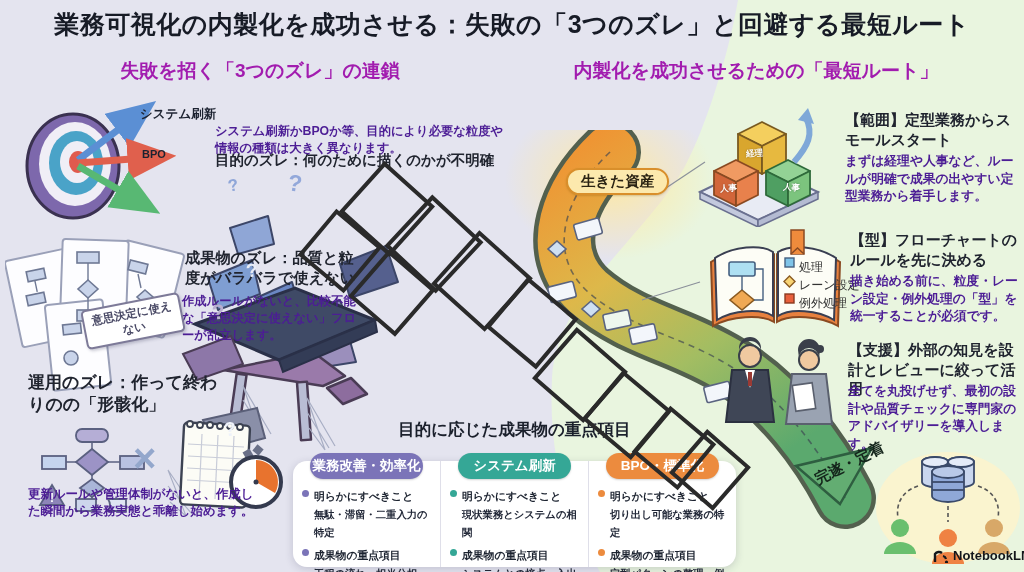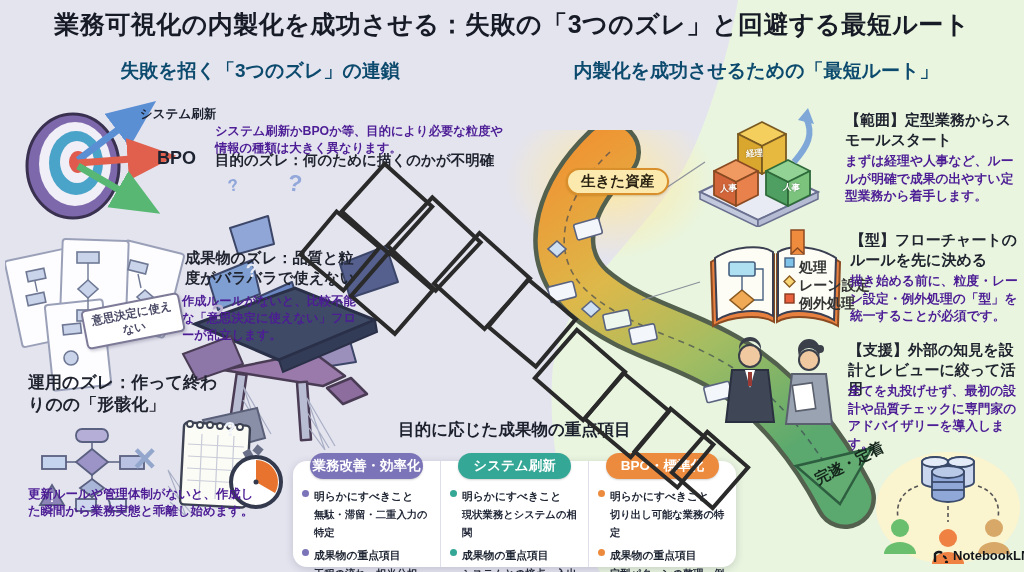--- a/index.html
+++ b/index.html
@@ -1,42 +1,42 @@
 <!DOCTYPE html>
 <html><head>
 <meta charset="utf-8">
 <style>
   html,body{margin:0;padding:0;}
   body{font-family:"Liberation Sans","DejaVu Sans",sans-serif;background:#fff;}
   #stage{position:relative;width:1024px;height:572px;overflow:hidden;background:#e4e4ef;}
   .abs{position:absolute;}
   .txt{color:#1c2230;}
   #title{left:0;right:0;top:8px;text-align:center;font-size:25px;font-weight:900;letter-spacing:.5px;color:#171b26;z-index:10;}
-  .sec-head{top:58px;text-align:center;font-size:19px;font-weight:800;color:#0c4a6e;z-index:10;}
+  .sec-head{top:58px;text-align:center;font-size:19px;font-weight:800;color:#a21caf;z-index:10;}
   #sec-left{left:60px;width:400px;}
   #sec-right{left:556px;width:400px;}
   .h-item{font-weight:800;color:#20242f;line-height:1.3;}
   .b-item{font-weight:600;color:#4c1d95;line-height:1.38;}
   .dom{position:absolute;border:4px solid #2a2a2a;background:transparent;z-index:6;pointer-events:none;}
   .qm{position:absolute;font-weight:900;z-index:5;pointer-events:none;}
   .pill{height:26px;border-radius:14px;color:#fff;font-weight:800;font-size:13.5px;display:flex;align-items:center;justify-content:center;box-shadow:0 1px 2px rgba(0,0,0,.18);}
   #matrix-card{left:293px;top:461px;width:443px;height:106px;background:#fff;border-radius:14px;box-shadow:0 2px 8px rgba(40,40,70,.18);display:flex;z-index:5;}
   .mcol{flex:1;padding:4px 9px 4px 9px;}
   .mcol + .mcol{border-left:1px solid #dfdfe9;}
   .mcol .pill{margin:-12px auto 7px auto;width:88%;}
   .bullet{display:flex;margin-bottom:5px;}
   .bdot{width:7px;height:7px;border-radius:50%;margin:4px 5px 0 0;flex:0 0 auto;}
   .btitle{font-size:10.8px;font-weight:800;color:#1c2330;line-height:1.3;}
   .bdetail{font-size:10.3px;font-weight:600;color:#222838;line-height:1.28;}
   #badge-asset{left:566px;top:168px;background:#fce9ad;border:2.5px solid #d98f2b;border-radius:15px;padding:2px 13px;font-size:14.5px;font-weight:800;color:#2a2313;z-index:4;box-shadow:0 1px 2px rgba(120,80,0,.25);}
   #label-finish{left:812px;top:454px;font-size:15px;font-weight:800;color:#14251b;transform:rotate(-27deg);z-index:4;}
   .rh{font-size:15px;}
   .rb{font-size:12.8px;}
   .cube-label{position:absolute;color:#fff;font-weight:800;font-size:8.5px;z-index:4;text-shadow:0 0 2px rgba(0,0,0,.35);}
-  .legend-label{position:absolute;font-size:14px;font-weight:700;color:#333;z-index:4;text-align:right;}
+  .legend-label{position:absolute;font-size:12px;font-weight:400;color:#333;z-index:4;text-align:right;}
   #sticker{left:83px;top:301px;width:88px;background:#fff;border:2px solid #7d7a98;border-radius:5px;transform:rotate(-11deg);padding:3px 4px;text-align:center;font-size:11.5px;font-weight:800;color:#4a4a66;line-height:1.3;z-index:4;box-shadow:1px 2px 3px rgba(60,60,90,.25);}
   #cross{left:133px;top:436px;font-size:40px;font-weight:900;color:#93a7cc;z-index:4;}
   #brand{left:933px;top:548px;display:flex;align-items:center;gap:4px;z-index:10;}
   #brand .bt{font-size:13px;font-weight:800;color:#14171c;}
 </style>
 </head>
 <body>
 
 <div id="stage">
 
@@ -64,21 +64,21 @@
     <ellipse cx="58" cy="66" rx="46" ry="52" fill="#7d68ac" stroke="#3a3150" stroke-width="3"></ellipse>
     <ellipse cx="60" cy="64" rx="36" ry="42" fill="#f0eef6"></ellipse>
     <ellipse cx="61" cy="63" rx="27" ry="32" fill="#4aa3c8"></ellipse>
     <ellipse cx="62" cy="62" rx="17" ry="21" fill="#f0eef6"></ellipse>
     <ellipse cx="63" cy="62" rx="9" ry="11" fill="#e05a4e"></ellipse>
     <line x1="63" y1="60" x2="116" y2="20" stroke="#5b8fd4" stroke-width="7" marker-end="url(#mB)"></line>
     <line x1="63" y1="63" x2="130" y2="58" stroke="#e0604d" stroke-width="7" marker-end="url(#mR)"></line>
     <line x1="63" y1="66" x2="118" y2="98" stroke="#58b873" stroke-width="7" marker-end="url(#mG)"></line>
   </svg>
   <div class="abs txt" style="left:140px;top:106px;font-size:12.5px;font-weight:800;z-index:4;">システム刷新</div>
-  <div class="abs txt" style="left:157px;top:148px;font-size:18px;font-weight:800;z-index:4;">BPO</div>
+  <div class="abs txt" style="left:142px;top:148px;font-size:11px;font-weight:800;z-index:4;">BPO</div>
 
   <div class="abs h-item" style="left:215px;top:103px;width:315px;font-size:14.5px;z-index:4;margin-top:48px;">目的のズレ：何のために描くのかが不明確</div>
   <div class="abs b-item" style="left:215px;top:123px;width:300px;font-size:12.3px;z-index:4;">システム刷新かBPOか等、目的により必要な粒度や情報の種類は大きく異なります。</div>
 
   <svg class="abs" style="left:190px;top:168px;z-index:3;" width="240" height="200" viewBox="0 0 240 200">
     <g stroke="#3c4668" stroke-width="2" stroke-linejoin="round">
       <polygon points="18,110 62,92 70,126 28,142" fill="#7f9ed2"></polygon>
       <polygon points="66,130 102,114 112,146 76,160" fill="#6b87c4"></polygon>
       <polygon points="108,150 150,132 162,166 118,182" fill="#8d85bb"></polygon>
       <polygon points="40,60 78,48 84,76 48,86" fill="#8fa6d6"></polygon>

